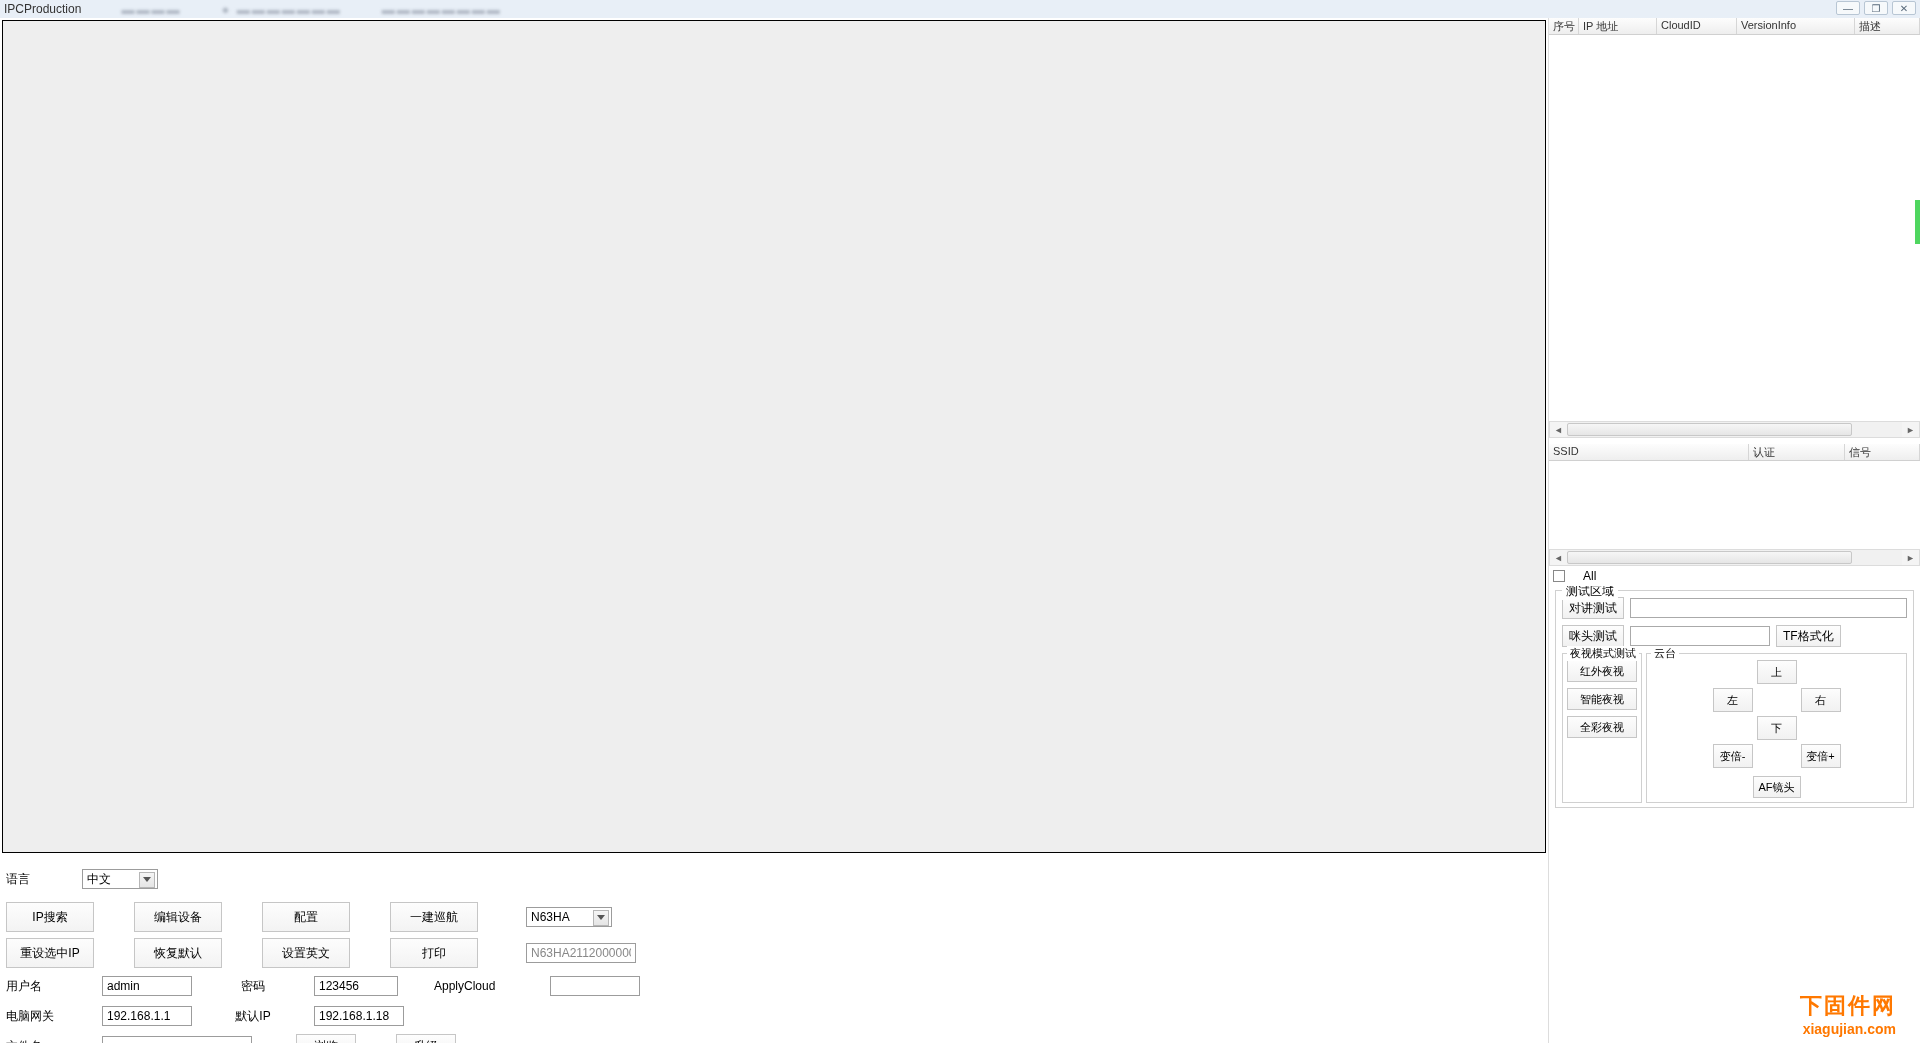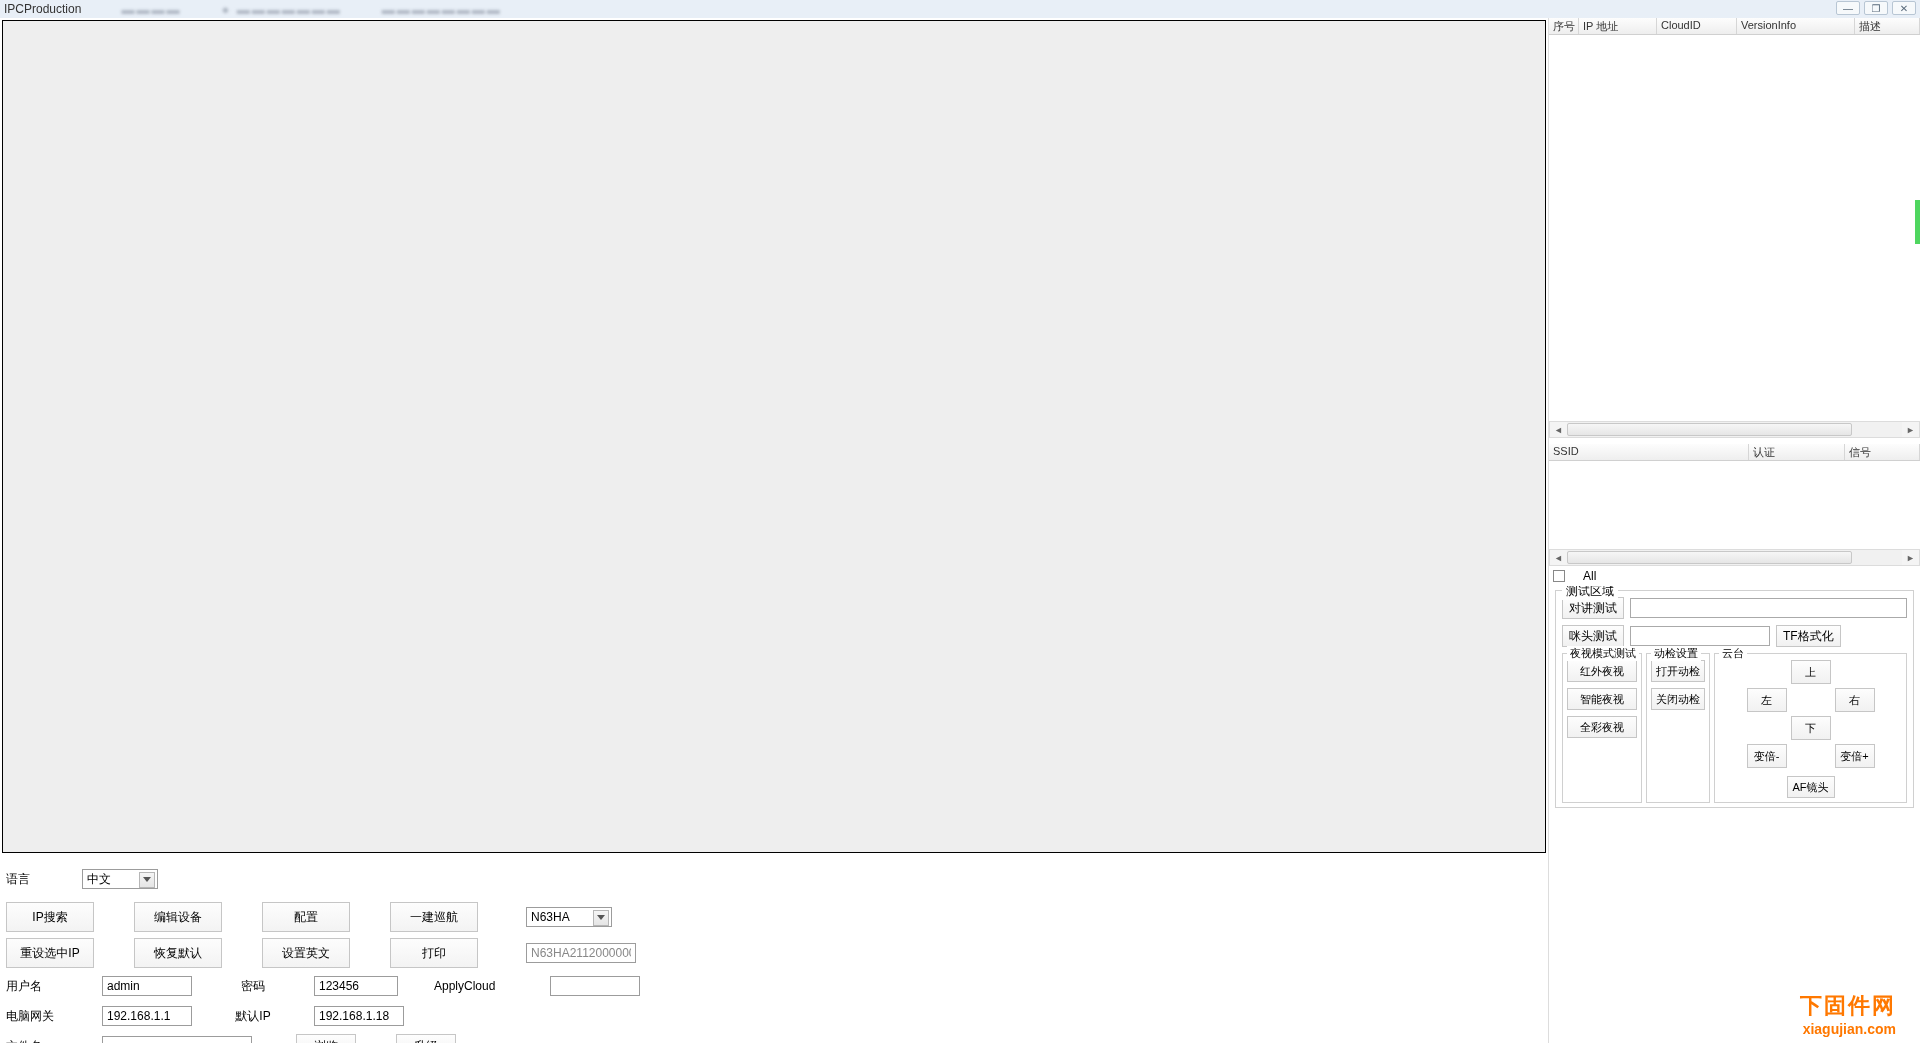--- a/index.html
+++ b/index.html
@@ -233,25 +233,20 @@
           <div class="sbtn">TF格式化</div>
         </div>
 
         <div class="groups">
           <div class="vgroup nv">
             <span class="legend">夜视模式测试</span>
             <div class="sbtn sm">红外夜视</div>
             <div class="sbtn sm">智能夜视</div>
             <div class="sbtn sm">全彩夜视</div>
           </div>
-          <div class="vgroup mo">
-            <span class="legend">动检设置</span>
-            <div class="sbtn sm">打开动检</div>
-            <div class="sbtn sm">关闭动检</div>
-          </div>
           <div class="vgroup ptz">
             <span class="legend">云台</span>
             <div class="ptz-grid">
               <div class="empty sbtn sm"></div>
               <div class="sbtn sm">上</div>
               <div class="empty sbtn sm"></div>
               <div class="sbtn sm">左</div>
               <div class="empty sbtn sm"></div>
               <div class="sbtn sm">右</div>
               <div class="empty sbtn sm"></div>

